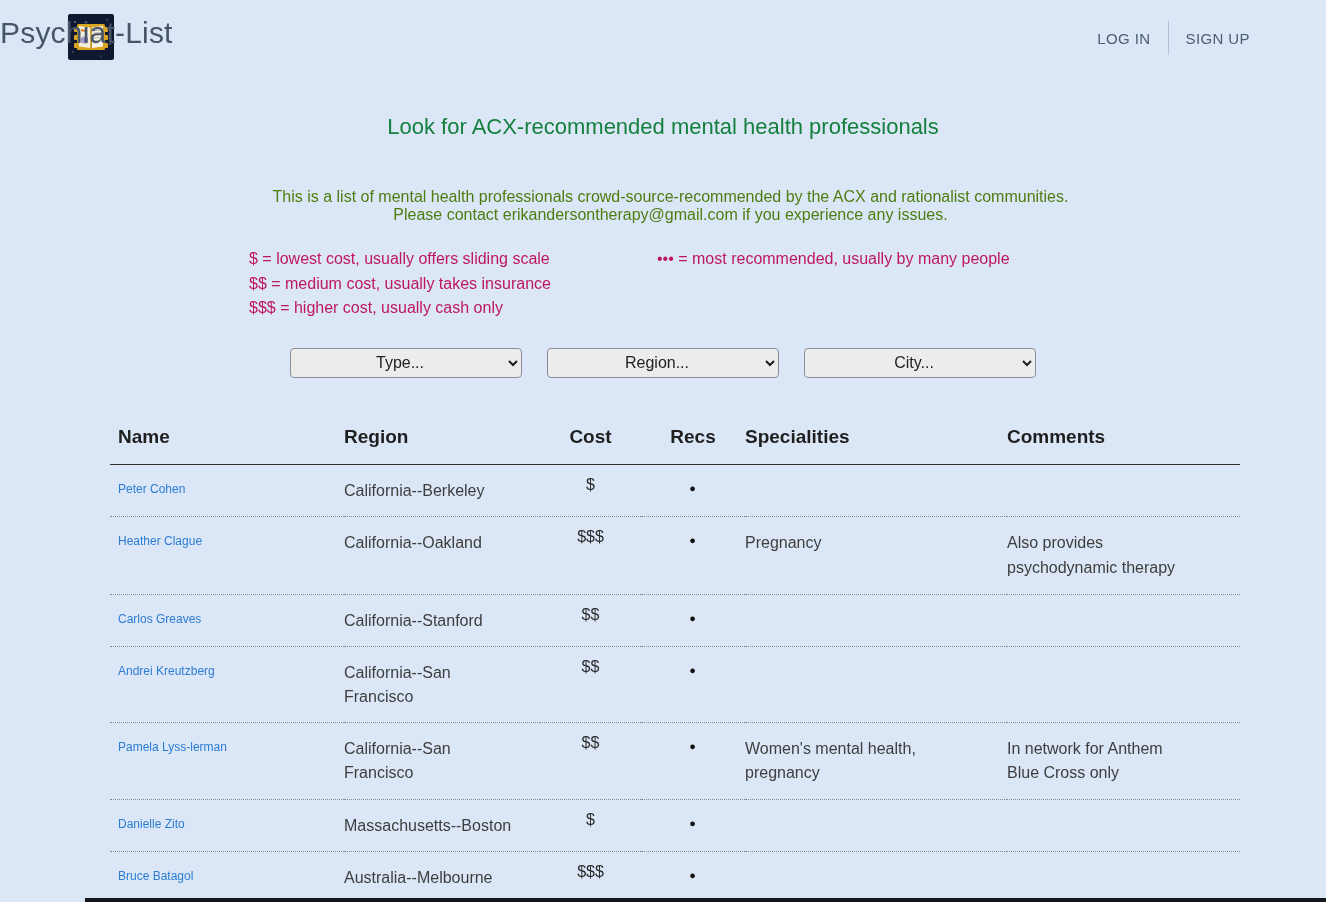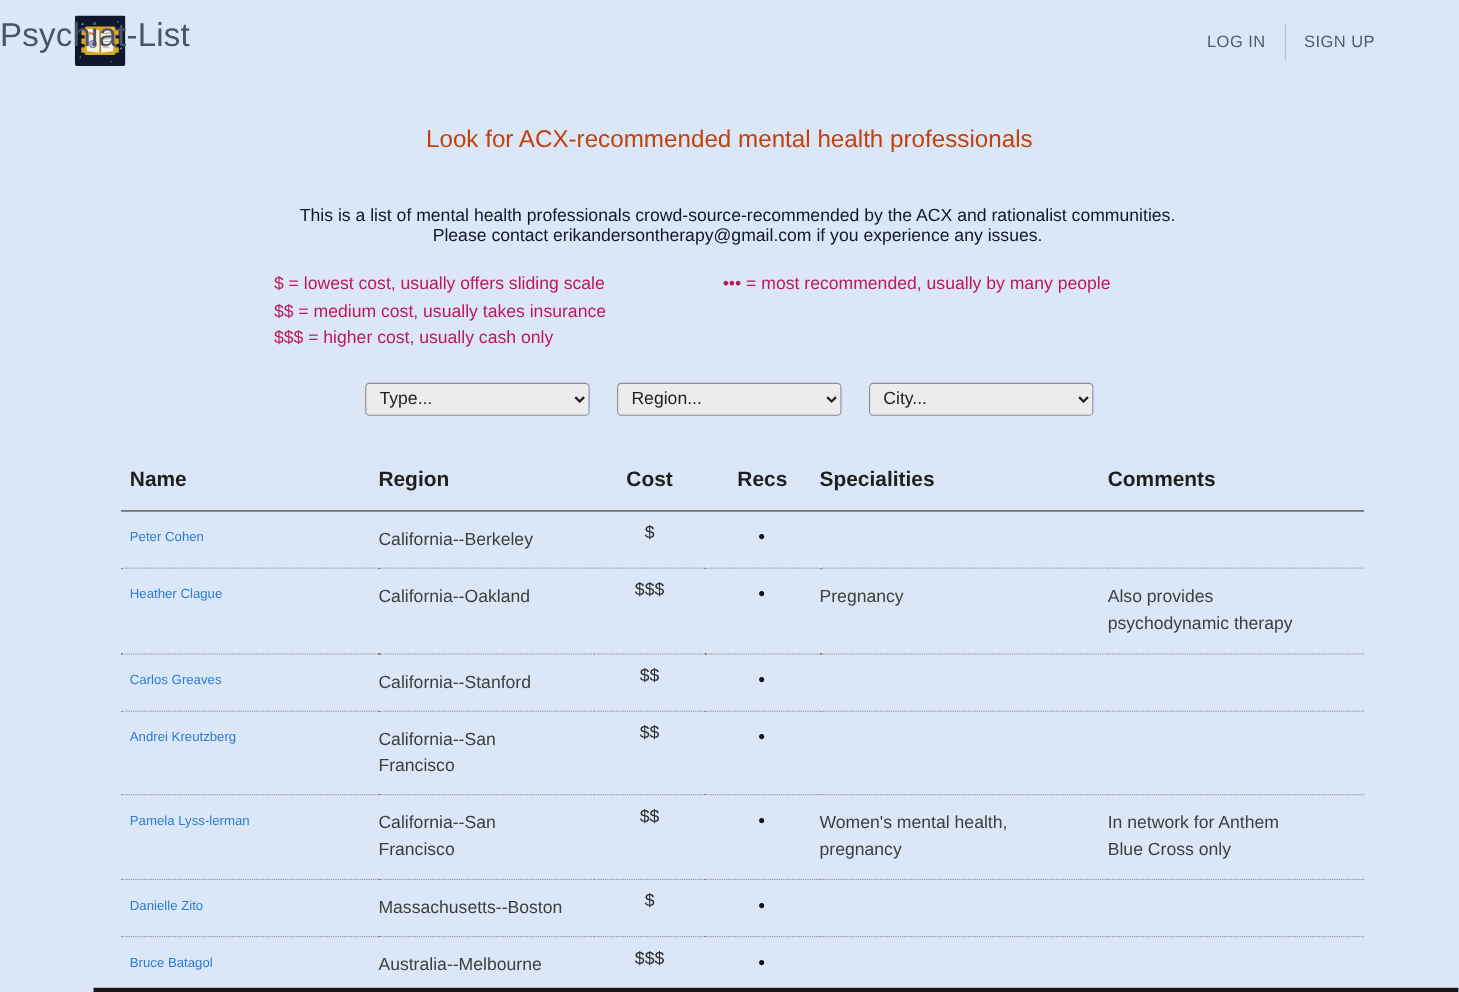--- a/index.html
+++ b/index.html
@@ -31,25 +31,25 @@
     text-decoration: none; color: #4c5c72;
     font-size: 15px; letter-spacing: 0.4px; cursor: pointer;
   }
   .auth .divider {
     width: 1px; height: 34px; background: #aec1d8; margin: 0 17px;
   }
 
   
   .page-heading {
     margin-top: 38px; text-align: center;
-    font-size: 22px; font-weight: 400; color: #c2410c;
+    font-size: 22px; font-weight: 400; color: #15803d;
   }
   .description {
     margin-top: 48px; text-align: center;
-    font-size: 16px; line-height: 1.12; color: #0f172a; margin-left: 15px;
+    font-size: 16px; line-height: 1.12; color: #4d7c0f; margin-left: 15px;
   }
 
   
   .legend {
     margin-top: 23px;
     display: flex; justify-content: center; gap: 72px;
   }
   .legend ul { list-style: none; }
   .legend li {
     font-size: 16px; line-height: 24.7px; color: #be185d;
@@ -57,28 +57,29 @@
   }
   .legend .col-cost { width: 336px; }
   .legend .col-recs { width: 420px; }
 
   
   .filters {
     margin-top: 27px;
     display: flex; justify-content: center; gap: 25px;
   }
   .filters select {
-    width: 204px; height: 30px;
+    width: 232px; height: 30px;
     font-family: "Liberation Sans", sans-serif;
     font-size: 16px; color: #1e1e1e;
     background: #ececec;
     border: 1px solid #8c8c99;
     border-radius: 4px;
     padding: 0 8px;
     cursor: pointer;
+    text-align: center;
   }
 
   
   .table-wrap { margin: 38px 86px 0 110px; }
   table {
     width: 100%; border-collapse: collapse; table-layout: fixed;
   }
   col.c-name   { width: 234px; }
   col.c-region { width: 196px; }
   col.c-cost   { width: 101px; }

